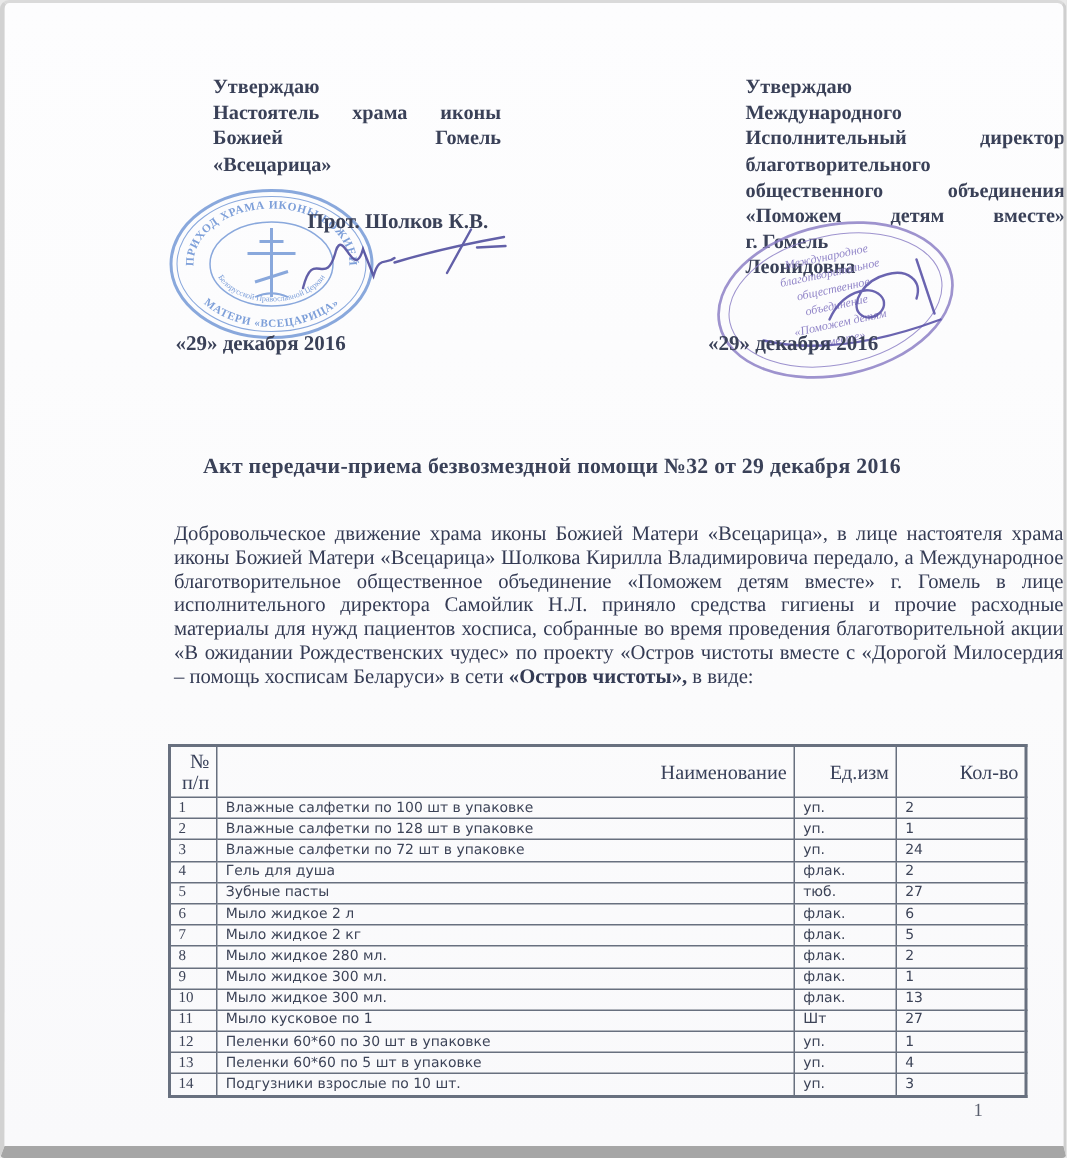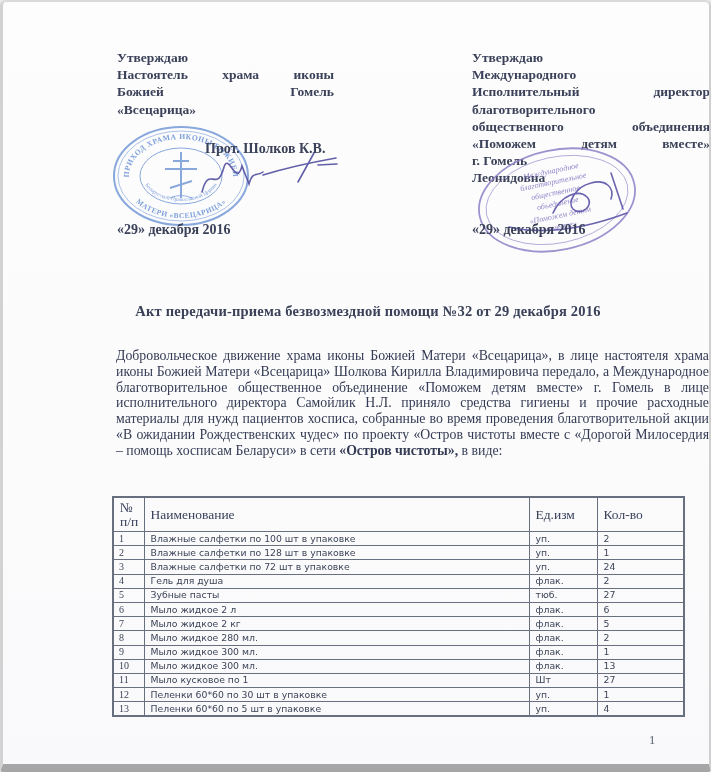--- a/index.html
+++ b/index.html
@@ -9,39 +9,39 @@
     background:linear-gradient(180deg,#fdfdfe 0%,#fbfbfc 60%,#f9f9fb 100%);
     border-left:3px solid #d2d2d2; border-top:2px solid #dadada;
     border-right:2px solid #cfcfcf; border-bottom:8px solid #a6a6a6;
     border-radius:6px 6px 3px 3px;
     font-family:"Liberation Serif","DejaVu Serif",serif;
     color:#3a4158;
   }
   .abs{position:absolute;}
   
   .approval{font-weight:bold; font-size:13.5px; line-height:17.2px;}
-  .approval .jline{text-align:justify; text-align-last:justify;}
+  .approval .jline{text-align:justify; text-align-last:justify;margin-left:25px;}
   .approval-right{width:238px;}
   .approval-right .jline:nth-child(7){text-align-last:left;} 
   .sig-name{font-weight:bold; font-size:14px; white-space:nowrap;margin-left:28px;}
   .adate{font-weight:bold; font-size:14px; white-space:nowrap;}
   
   .doc-title{left:12px; top:301px; width:100%; text-align:center;
     font-weight:bold; font-size:14.5px; letter-spacing:.2px;}
   .body-par{left:113px; top:346px; width:593px; font-size:13.8px;
     line-height:15.8px; text-align:justify; color:#343b54;}
   .body-par b{font-weight:bold;}
   
   table.items{left:109px; top:494px; width:571px; position:absolute;
     border-collapse:collapse; table-layout:fixed;}
   table.items th, table.items td{border:1px solid #68707f; overflow:hidden; white-space:nowrap;}
   table.items{border:2px solid #68707f;}
   table.items thead th{
     font-family:"Liberation Serif","DejaVu Serif",serif; font-weight:normal;
-    font-size:13.5px; color:#39415a; text-align:left; vertical-align:middle;
+    font-size:13.5px; color:#39415a; text-align:right; vertical-align:middle;
     height:31px; padding:1px 4px 1px 6px; white-space:normal; line-height:14px;}
   table.items tbody td{
     font-family:"DejaVu Sans","Liberation Sans",sans-serif;
     font-size:9.3px; color:#3d4458; height:13.2px; line-height:12px;
     padding:0 3px 0 6px;}
   col.c0{width:31px;} col.c1{width:385px;} col.c2{width:68px;} col.c3{width:87px;}
   table.items tbody td.c-num{font-size:10px; font-family:"Liberation Serif",serif; padding-left:5px;}
   
   .stamp{pointer-events:none;}
   .page-num{font-size:12.5px; color:#5a5f6e;}
@@ -238,18 +238,24 @@
       <td class="c-qty">1</td>
     </tr>
 
     <tr>
       <td class="c-num">13</td>
       <td class="c-name">Пеленки 60*60 по 5 шт в упаковке</td>
       <td class="c-unit">уп.</td>
       <td class="c-qty">4</td>
     </tr>
 
+    <tr>
+      <td class="c-num">14</td>
+      <td class="c-name">Подгузники взрослые по 10 шт.</td>
+      <td class="c-unit">уп.</td>
+      <td class="c-qty">3</td>
+    </tr>
   </tbody>
   </table>
 
   <div class="abs page-num" style="left:646px; top:731px;">1</div>
 
 </div>
 
 </body></html>

